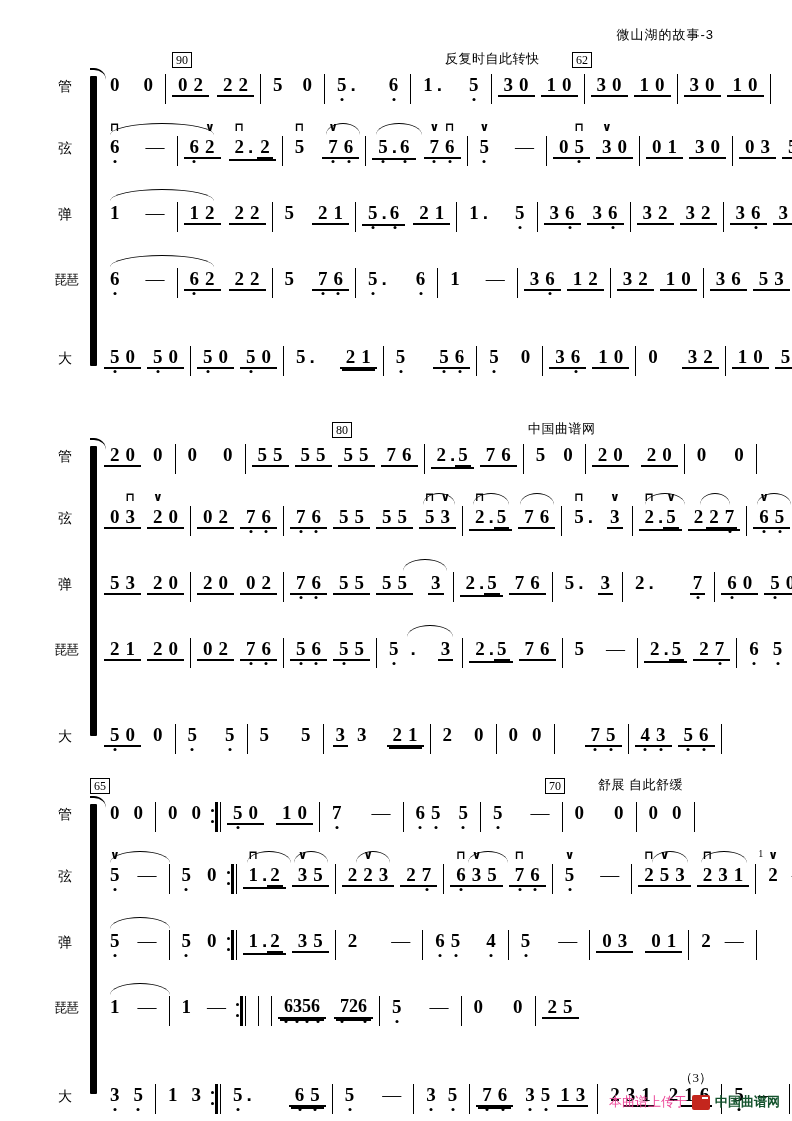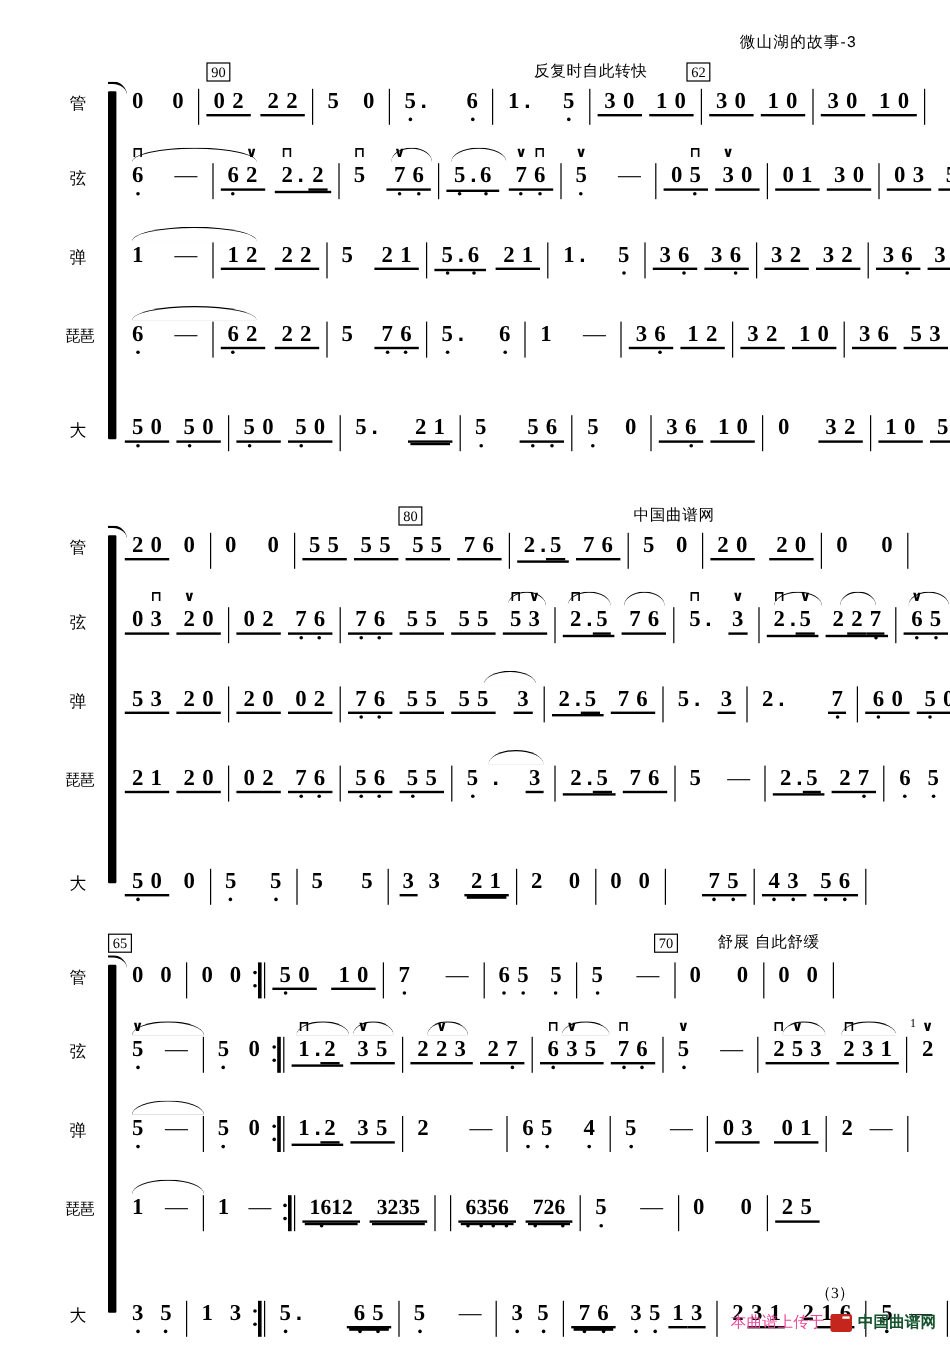--- a/index.html
+++ b/index.html
@@ -1374,28 +1374,20 @@
           </div>
         </div>
         <div class="repeat">
           <div class="dots">
               <i></i>
               <i></i>
             </div>
             <div class="thickl"></div>
             <div class="thinl"></div>
         </div>
-        <div class="m">
-          <div class="grp u2">
-            <span class="n small"><span>1612</span><i class="od" style="left:30%;"></i></span>
-          </div>
-          <div class="grp u2" style="margin-left:8px;">
-            <span class="n small">3235</span>
-          </div>
-        </div>
         <div class="bar"></div>
         <div class="bar"></div>
         <div class="m">
           <div class="grp u2">
             <span class="n small"><span>6356</span><i class="od" style="left:12%;"></i><i class="od" style="left:37%;"></i><i class="od" style="left:62%;"></i><i class="od" style="left:87%;"></i></span>
           </div>
           <div class="grp u2" style="margin-left:8px;">
             <span class="n small"><span>726</span><i class="od" style="left:16%;"></i><i class="od" style="left:84%;"></i></span>
           </div>
         </div>

